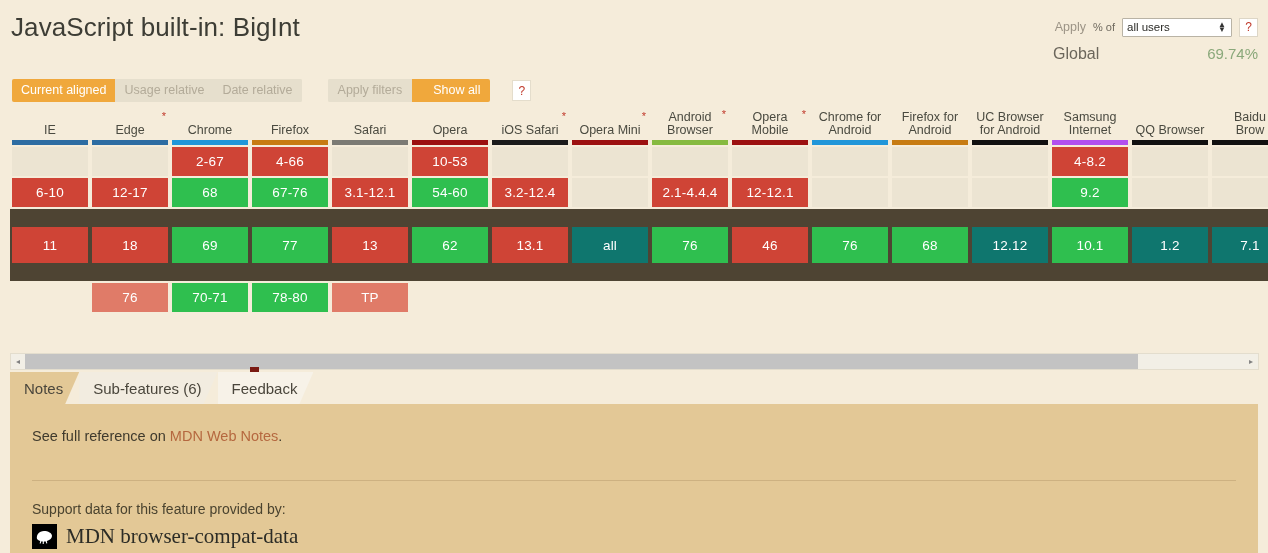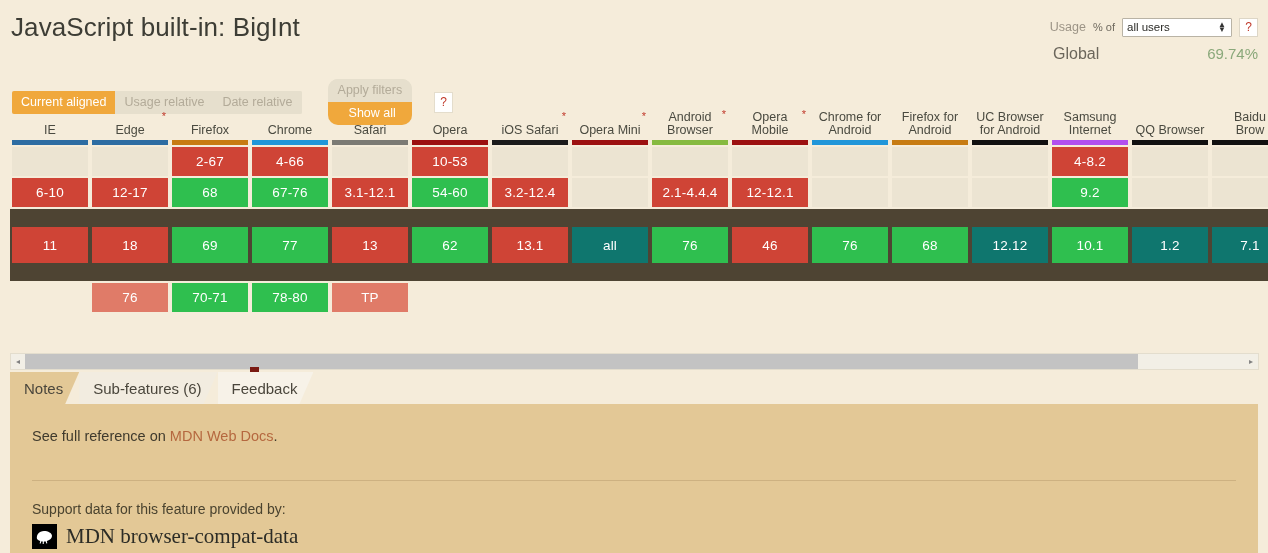--- a/index.html
+++ b/index.html
@@ -42,21 +42,21 @@
 
   
   .filters{position:absolute;left:12px;top:79px;display:flex;align-items:center;}
   .seg{display:flex;background:#e6dfcd;border-radius:2px;overflow:hidden;}
   .seg .btn{
     font-size:12.5px;padding:4px 9px 5px;line-height:14px;cursor:pointer;
     color:#b3ab99;background:#e6dfcd;white-space:nowrap;
   }
   .seg .btn.on{background:#f0a83c;color:#fff;}
   .gap{width:26px;}
-  .seg2{display:flex;background:#e6dfcd;border-radius:10px;overflow:hidden;flex-direction:column;}
+  .seg2{display:flex;background:#e6dfcd;border-radius:2px;overflow:hidden;}
   .seg2 .btn{font-size:12.5px;padding:4px 10px 5px;line-height:14px;color:#b3ab99;background:#e6dfcd;cursor:pointer;white-space:nowrap;}
   .seg2 .btn.on{background:#f0a83c;color:#fff;padding-left:21px;}
   .qmark2{
     margin-left:22px;width:19px;height:21px;box-sizing:border-box;background:#fff;border:1px solid #e4ddcc;
     color:#c0392b;font-size:12px;display:flex;align-items:center;justify-content:center;cursor:pointer;
   }
 
   
   .table{position:absolute;left:10px;top:108px;width:1258px;height:180px;}
   .cols{display:flex;align-items:flex-start;}
@@ -122,21 +122,21 @@
 </style>
 </head>
 <body>
 
 <div class="page">
 
   <div class="title">JavaScript built-in: BigInt</div>
 
   <div class="usage-box">
     <div class="usage-row1">
-      <span class="usage-lbl">Usage</span>
+      <span class="usage-lbl">Apply</span>
       <span class="pct-of">% of</span>
       <div class="usage-select">
         <span>all users</span>
         <span class="spin">
             <span>▲</span>
             <span>▼</span>
           </span>
       </div>
       <div class="qmark">?</div>
     </div>
@@ -177,32 +177,32 @@
                 <div>
                   <span class="two">Edge</span>
                 </div>
                 <span class="ast">*</span>
               </div>
               <div class="brandbar" style="background: rgb(45, 108, 162);"></div>
             </div>
             <div style="width: 80px; flex: 0 0 80px;">
               <div class="hdr single">
                 <div>
+                  <span class="two">Chrome</span>
+                </div>
+              </div>
+              <div class="brandbar" style="background: rgb(33, 150, 217);"></div>
+            </div>
+            <div style="width: 80px; flex: 0 0 80px;">
+              <div class="hdr single">
+                <div>
                   <span class="two">Firefox</span>
                 </div>
               </div>
               <div class="brandbar" style="background: rgb(199, 123, 18);"></div>
-            </div>
-            <div style="width: 80px; flex: 0 0 80px;">
-              <div class="hdr single">
-                <div>
-                  <span class="two">Chrome</span>
-                </div>
-              </div>
-              <div class="brandbar" style="background: rgb(33, 150, 217);"></div>
             </div>
             <div style="width: 80px; flex: 0 0 80px;">
               <div class="hdr single">
                 <div>
                   <span class="two">Safari</span>
                 </div>
               </div>
               <div class="brandbar" style="background: rgb(123, 122, 116);"></div>
             </div>
             <div style="width: 80px; flex: 0 0 80px;">
@@ -493,21 +493,21 @@
       <div class="shape"></div>
       <span class="lbl">Sub-features (6)</span>
     </div>
     <div class="tab t3">
       <div class="shape"></div>
       <span class="lbl">Feedback</span>
     </div>
   </div>
 
   <div class="notes">
-    <div class="note-line"><span>See full reference on </span><a href="#">MDN Web Docs</a><span>.</span></div>
+    <div class="note-line"><span>See full reference on </span><a href="#">MDN Web Notes</a><span>.</span></div>
     <div class="hr"></div>
     <div class="support-lbl">Support data for this feature provided by:</div>
     <div class="mdn">
       <div class="mdn-logo">
         <svg width="19" height="17" viewBox="0 0 19 17" aria-hidden="true">
           <path d="M2 11 C1 7 4 3 9 3 C13 3 17 5 17 8 C17 10 15 12 12 13 C9 14 5 14 2 11 Z" fill="#ffffff"></path>
           <path d="M6 12 L5.2 15.5 M8.4 12.6 L8.2 16 M11 12.2 L11.8 15.4" stroke="#ffffff" stroke-width="1.1" fill="none"></path>
         </svg>
       </div>
       <div class="mdn-txt">MDN browser-compat-data</div>

